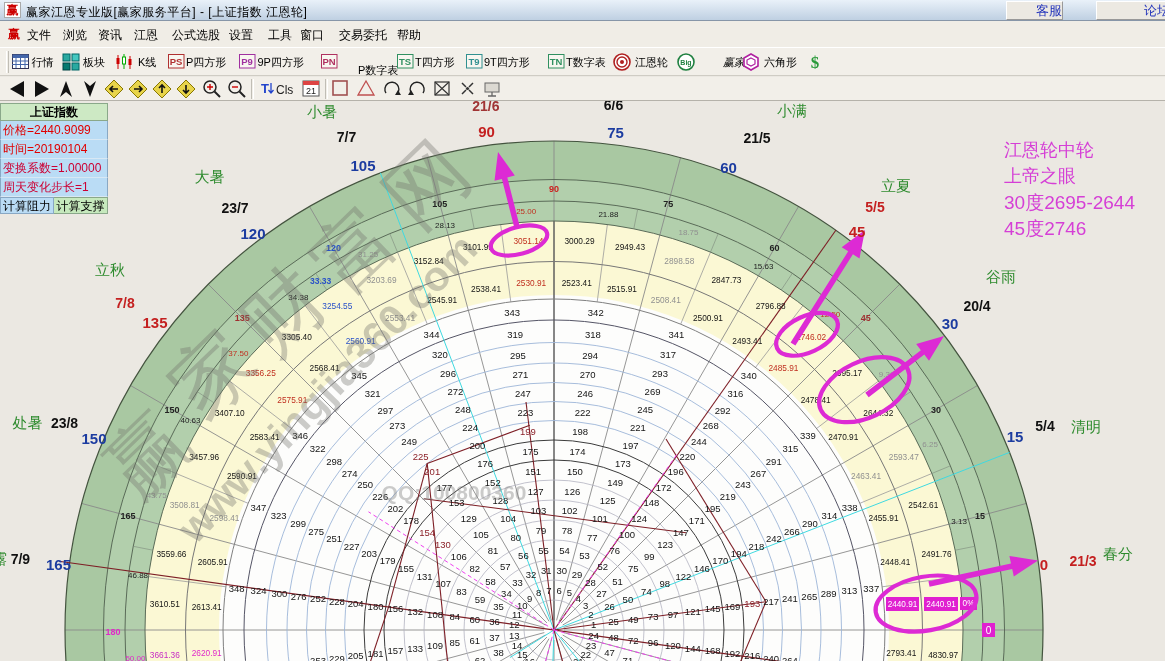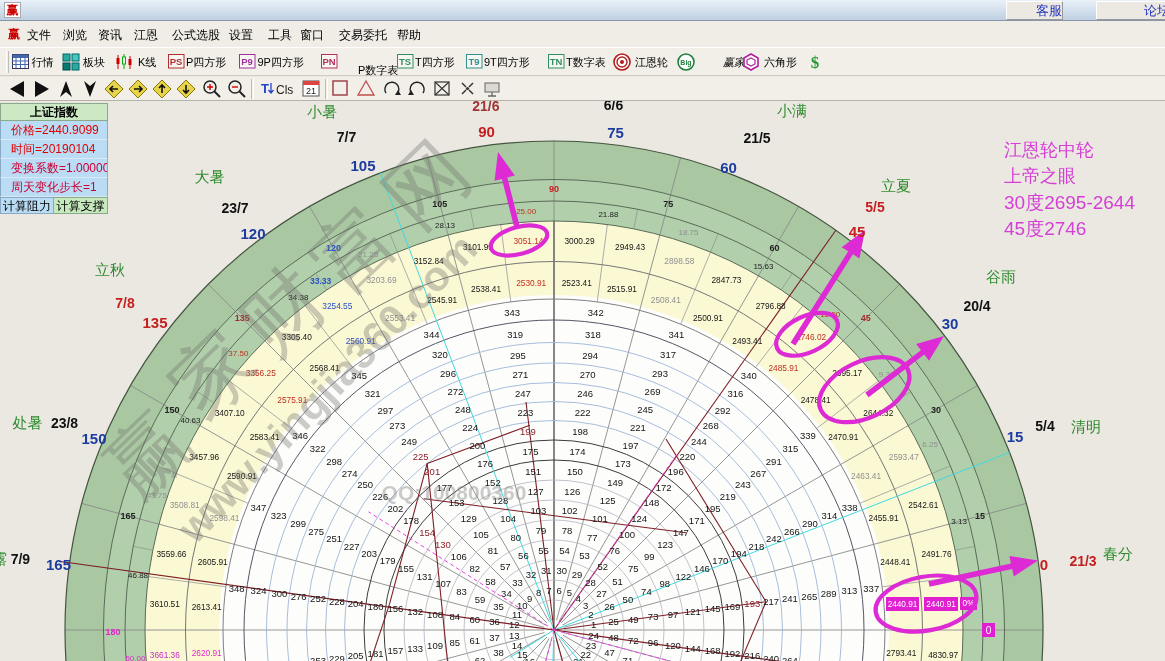--- a/index.html
+++ b/index.html
@@ -9,28 +9,29 @@
 .tbtn{position:absolute;top:1px;height:19px;background:#ece9e2;border:1px solid #999;border-top-color:#fff;border-left-color:#fff;color:#2233bb;font-size:13px;text-align:right;line-height:17px}
 #menubar{position:absolute;left:0;top:21px;width:1165px;height:26px;background:#f0ede6;font-size:12px}
 #menubar span{position:absolute;top:6px;color:#000}
 #menubar .mlogo{color:#c00;font-weight:bold;top:5px}
 #toolbar1{position:absolute;left:0;top:47px;width:1165px;height:29px;background:#f2efe9;border-top:1px solid #fff;border-bottom:1px solid #cfccc4}
 #toolbar1 .lbl{position:absolute;top:7px;font-size:11px;color:#000}
 #toolbar1 svg,#toolbar2 svg{position:absolute}
 #toolbar2{position:absolute;left:0;top:77px;width:1165px;height:24px;background:#f2efe9;border-bottom:1px solid #b5b2aa}
 #panel{position:absolute;left:0;top:103px;width:108px;z-index:30;font-size:12px}
 #panel .hdr{height:18px;background:#cde9c4;border:1px solid #8aa88a;text-align:center;font-weight:bold;line-height:17px}
-#panel .row{height:19px;background:#badcf5;border-left:1px solid #89a8c4;border-right:1px solid #89a8c4;border-bottom:1px solid #d8e8f4;line-height:18px;padding-left:10px;white-space:nowrap;overflow:hidden}
+#panel .row{height:19px;background:#badcf5;border-left:1px solid #89a8c4;border-right:1px solid #89a8c4;border-bottom:1px solid #d8e8f4;line-height:18px;padding-left:2px;white-space:nowrap;overflow:hidden}
 #panel .btns{display:flex}
 #panel .btns div{height:17px;line-height:16px;text-align:center}
 #wheelbox{position:absolute;left:0;top:101px;width:1165px;height:560px}
 </style></head>
 <body>
 <div id="titlebar">
  <div class="logo">赢</div>
+ <div class="ttl">赢家江恩专业版[赢家服务平台] - [上证指数 江恩轮]</div>
  <div class="tbtn" style="left:1006px;width:57px">客服</div>
  <div class="tbtn" style="left:1096px;width:75px">论坛</div>
 </div>
 <div id="menubar">
  <span class="mlogo" style="left:8px">赢</span>
  <span style="left:27px">文件</span>
     <span style="left:63px">浏览</span>
     <span style="left:98px">资讯</span>
  <span style="left:134px">江恩</span>
     <span style="left:172px">公式选股</span>

